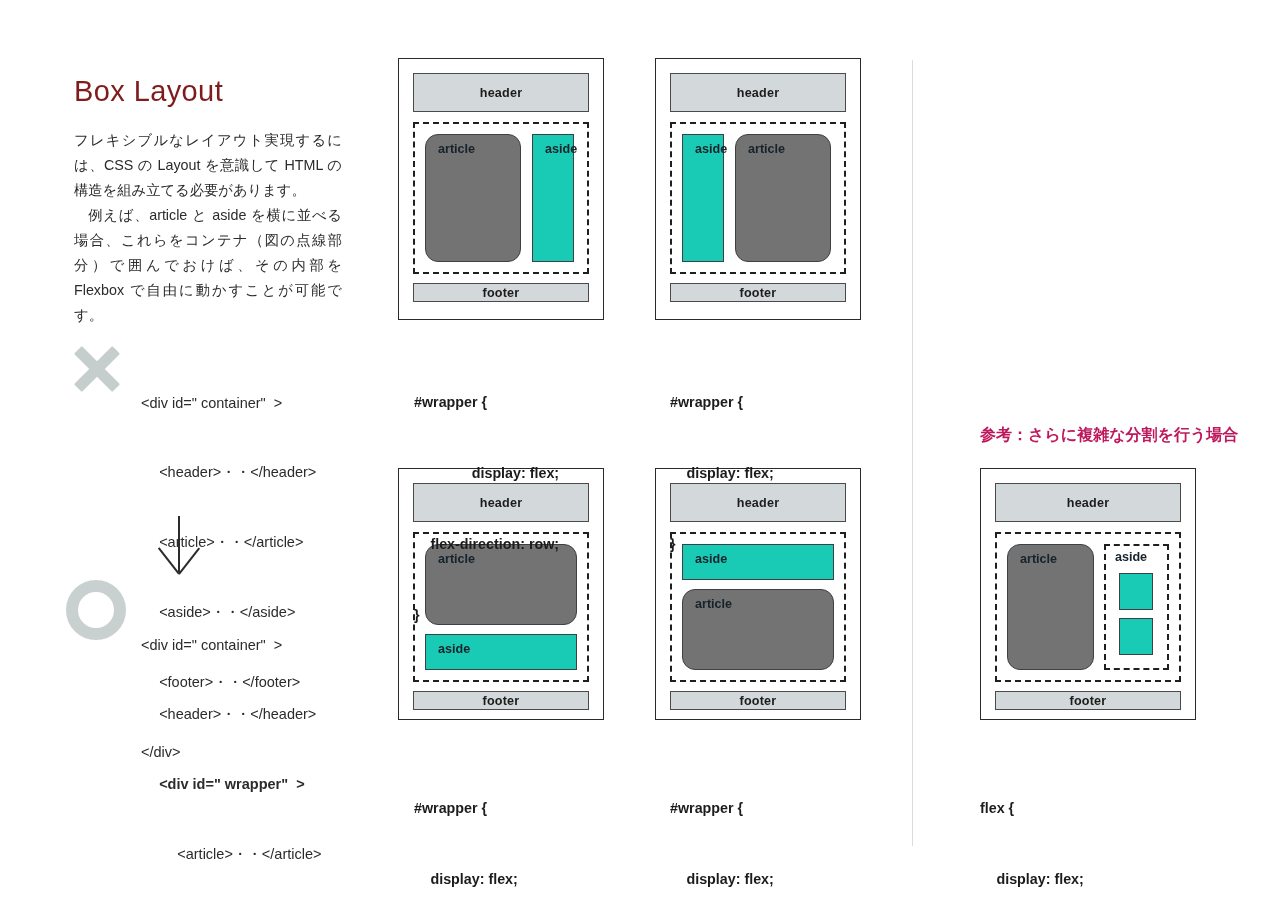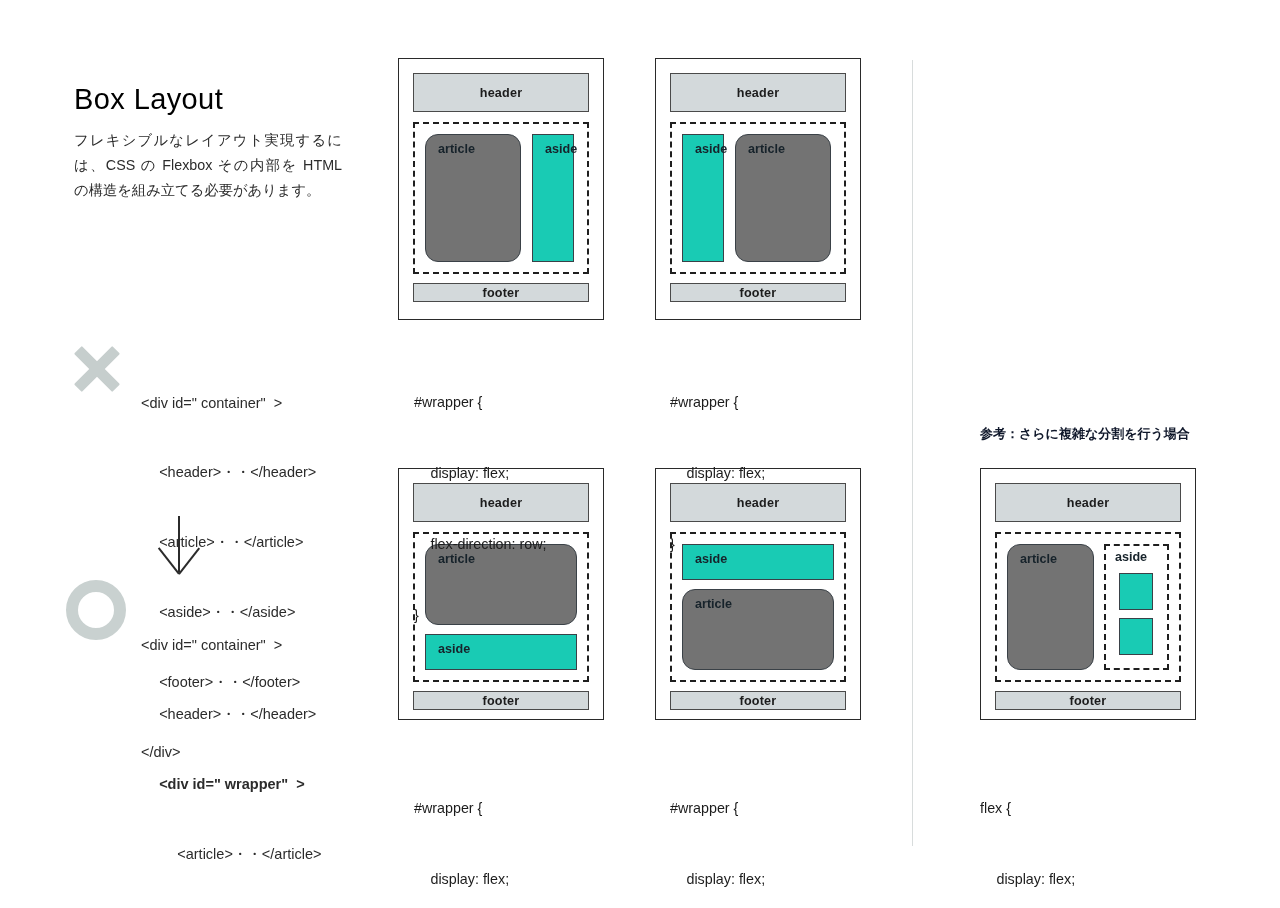--- a/index.html
+++ b/index.html
@@ -8,23 +8,23 @@
     background:#ffffff;
     font-family:"Liberation Sans","DejaVu Sans",sans-serif;
     color:#231f20;
     position:relative;
     overflow:hidden;
   }
   .page{position:absolute;inset:0;}
 
   
   .title{
-    position:absolute;left:74px;top:64px;
+    position:absolute;left:74px;top:56px;
     font-size:29px;font-weight:400;letter-spacing:.4px;
-    color:#000000;
+    color:#7f1d1d;
   }
   .intro{
     position:absolute;left:74px;top:128px;width:268px;
     font-size:14.3px;line-height:25px;color:#2b2b2b;
     text-align:justify;
   }
   .intro p{margin:0;}
   .intro p.indent{text-indent:1em;}
 
   .marker-x{
@@ -141,49 +141,50 @@
   }
   #dg5 .subaside .cell{
     width:34px;height:37px;background:#19cbb4;border:1.6px solid #3a4147;
     box-sizing:border-box;
   }
   #dg5 .bar.footer{margin-top:9px;}
 
   
   .css{
     position:absolute;font-size:14.3px;line-height:23.6px;
-    font-weight:400;color:#1c1c1c;white-space:pre;
+    font-weight:700;color:#1c1c1c;white-space:pre;
   }
   .css span{display:block;}
-  .css .ind{padding-left:1.15em;}
+  .css .ind{padding-left:1.15em;text-align:right;}
   #css1{left:414px;top:344px;}
   #css2{left:670px;top:344px;}
   #css3{left:414px;top:750px;}
   #css4{left:670px;top:750px;}
   #css5{left:980px;top:750px;}
 
   .note{
     position:absolute;left:980px;top:425px;
-    font-size:13px;font-weight:700;color:#0f172a;text-align:center;
+    font-size:16px;font-weight:700;color:#be185d;text-align:center;
   }
 
   .divider{
     position:absolute;left:912px;top:60px;width:1.4px;height:786px;
     background:#d8dcdc;
   }
 </style>
 </head>
 <body>
 
 <div class="page">
 
   <h1 class="title">Box Layout</h1>
 
   <div class="intro">
-    <p>フレキシブルなレイアウト実現するには、CSS の Flexbox その内部を HTML の構造を組み立てる必要があります。</p>
+    <p>フレキシブルなレイアウト実現するには、CSS の Layout を意識して HTML の構造を組み立てる必要があります。</p>
+    <p class="indent">例えば、article と aside を横に並べる場合、これらをコンテナ（図の点線部分）で囲んでおけば、その内部を Flexbox で自由に動かすことが可能です。</p>
   </div>
 
   <div class="marker-x">
     <span class="a"></span>
       <span class="b"></span>
   </div>
 
   <div class="codeblock c1">
     <span>&lt;div id=" container"  &gt;</span>
     <span class="ind1">&lt;header&gt;・・&lt;/header&gt;</span>

